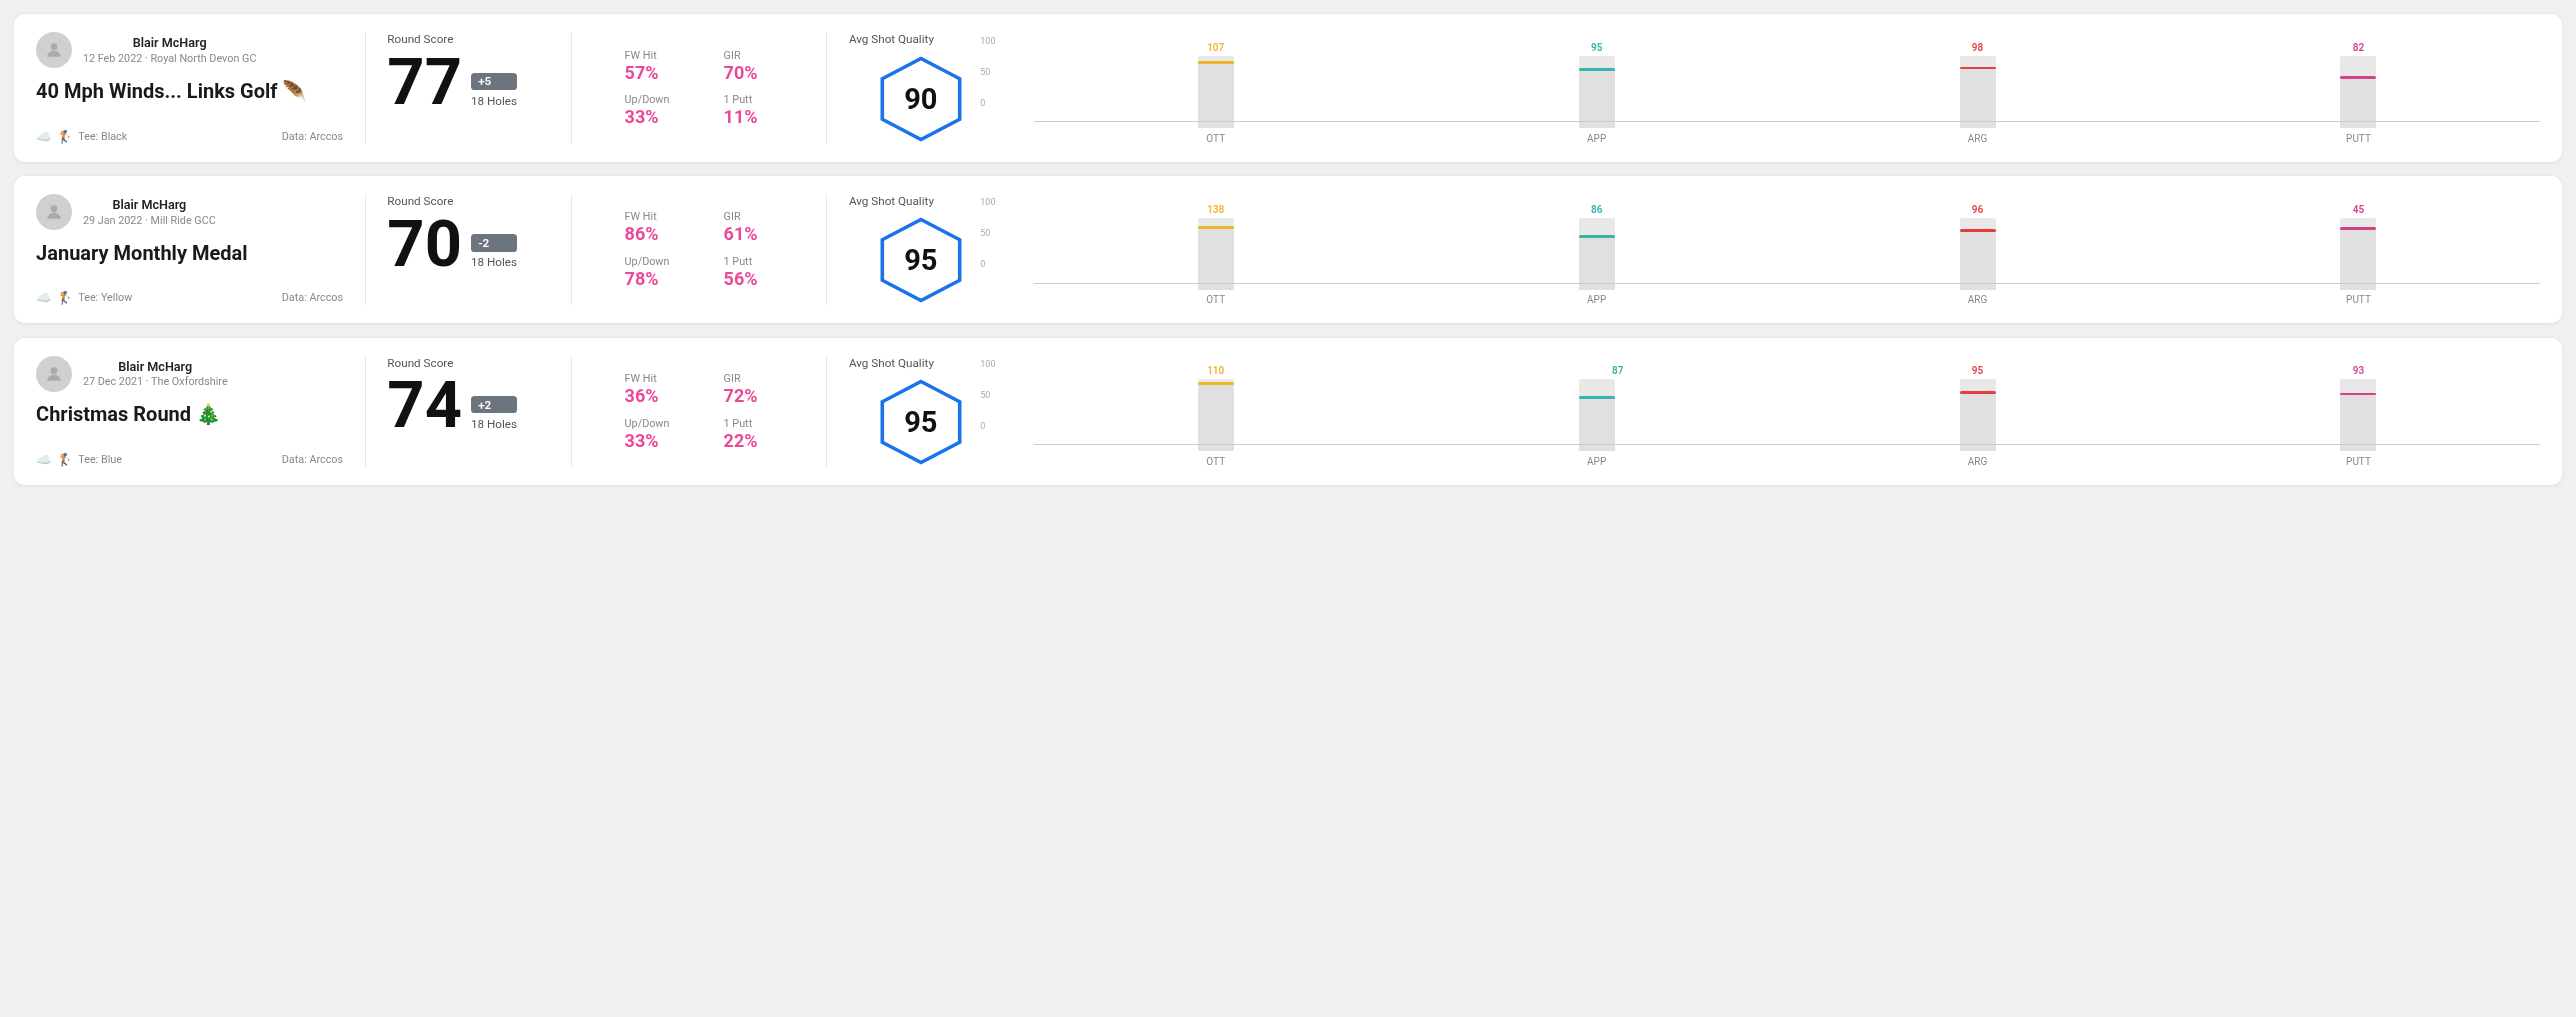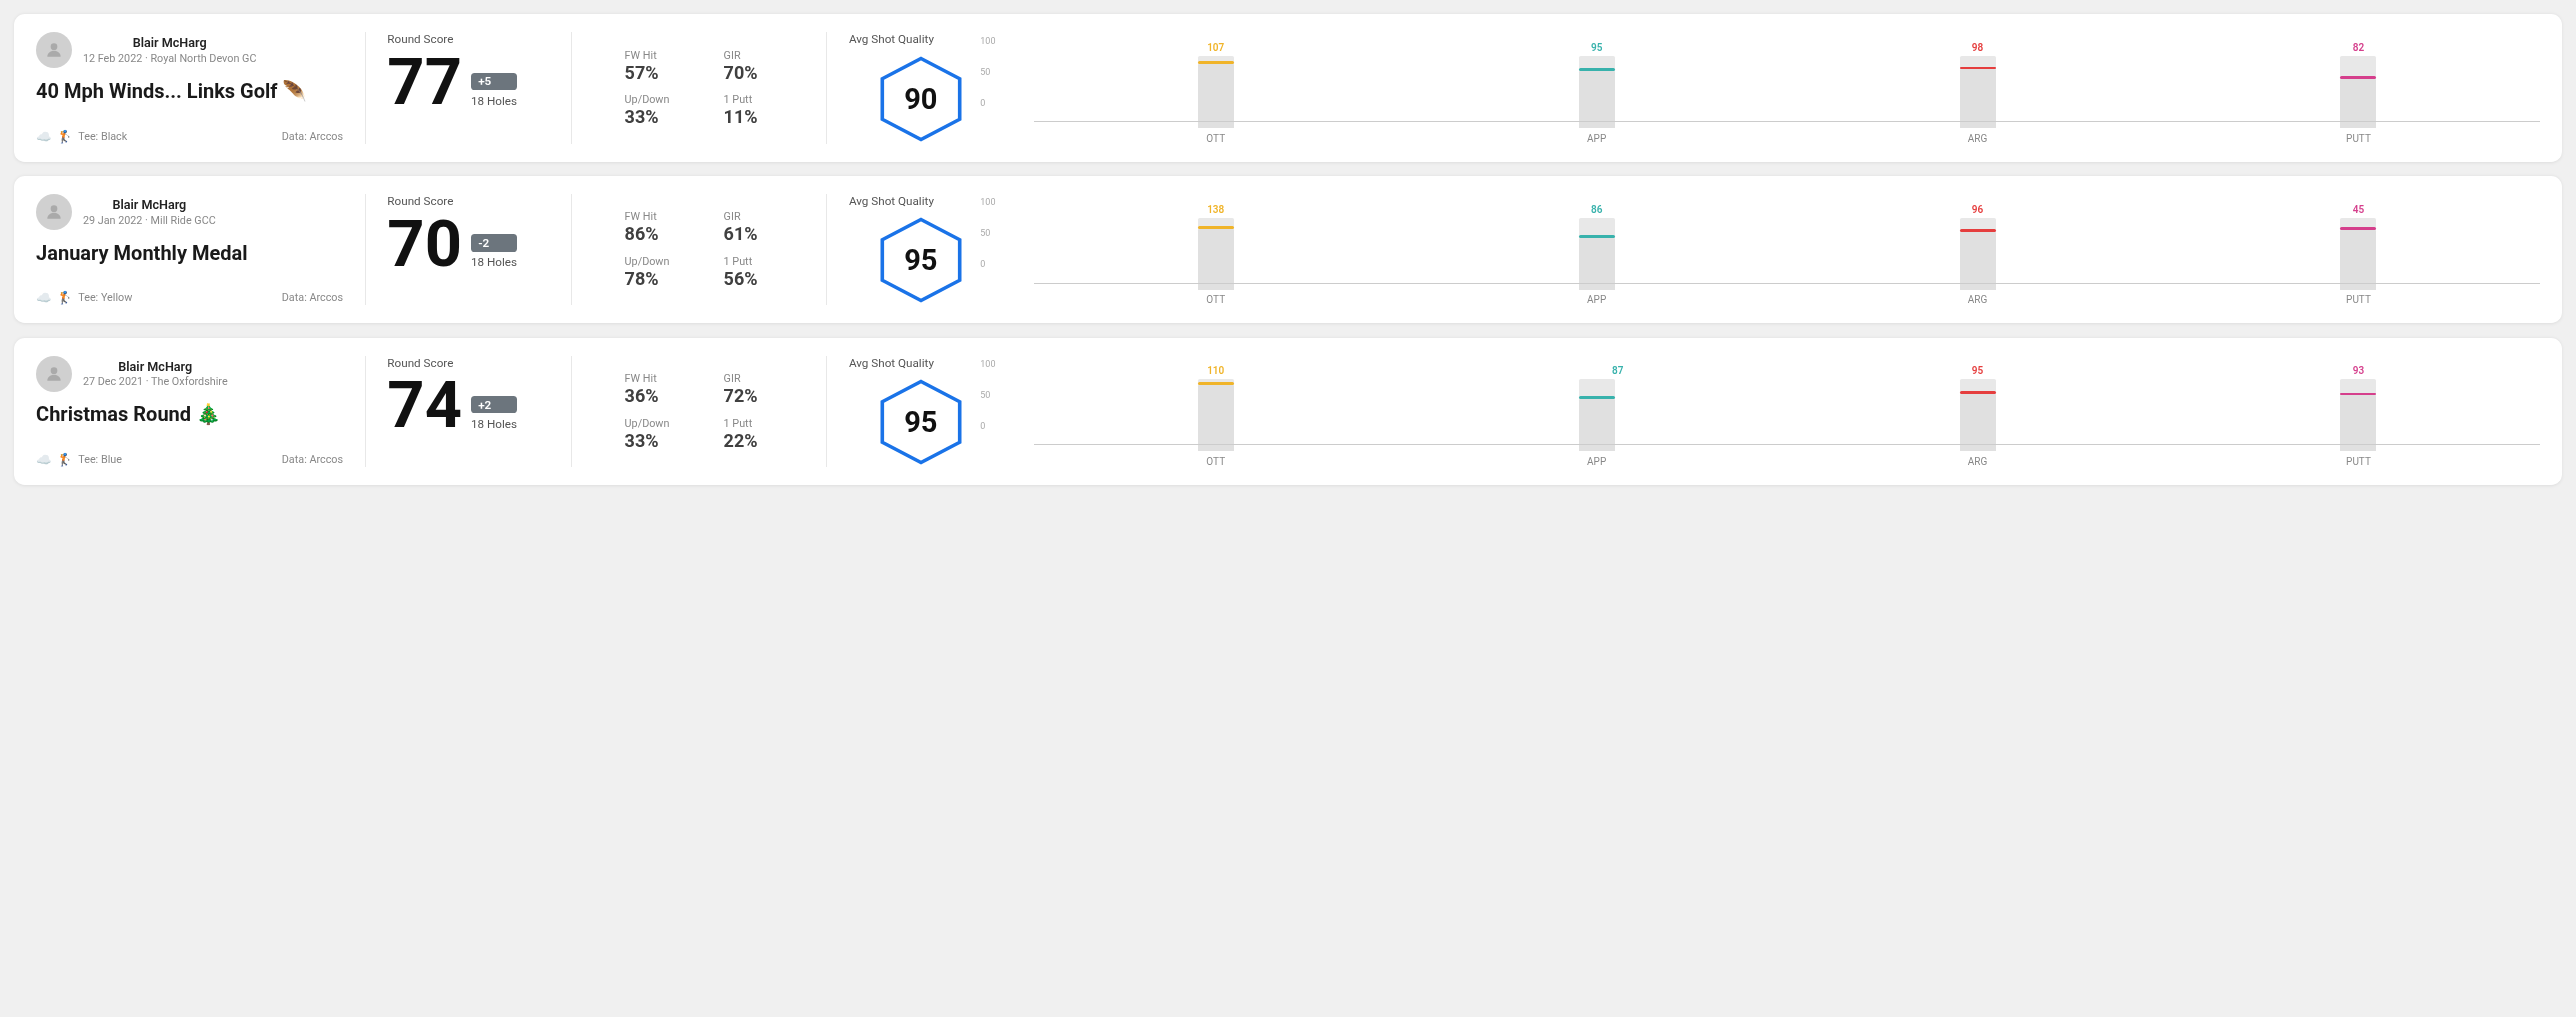--- a/index.html
+++ b/index.html
@@ -139,21 +139,21 @@
       gap: 10.8px 18px;
     }
     .stat-item {}
     .stat-item .stat-label {
       font-size: 10.8px;
       color: #888;
     }
     .stat-item .stat-value {
       font-size: 18px;
       font-weight: 700;
-      color: #404040;
+      color: #ec4899;
     }
     
     .quality-section {
       width: 144px;
       min-width: 144px;
       display: flex;
       flex-direction: column;
       justify-content: center;
       align-items: center;
     }

